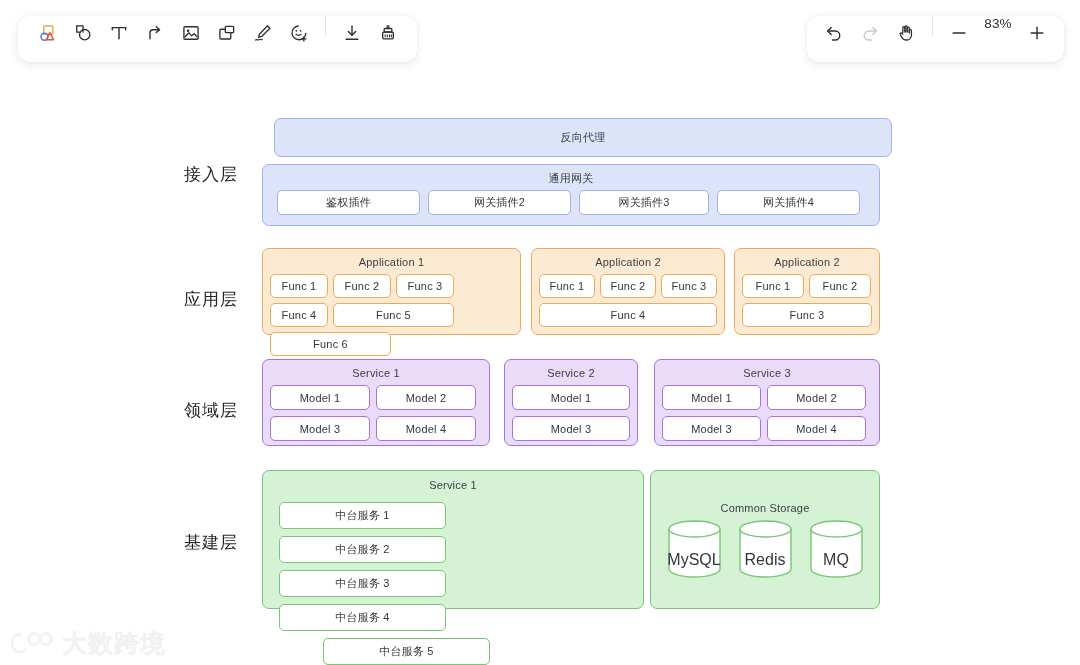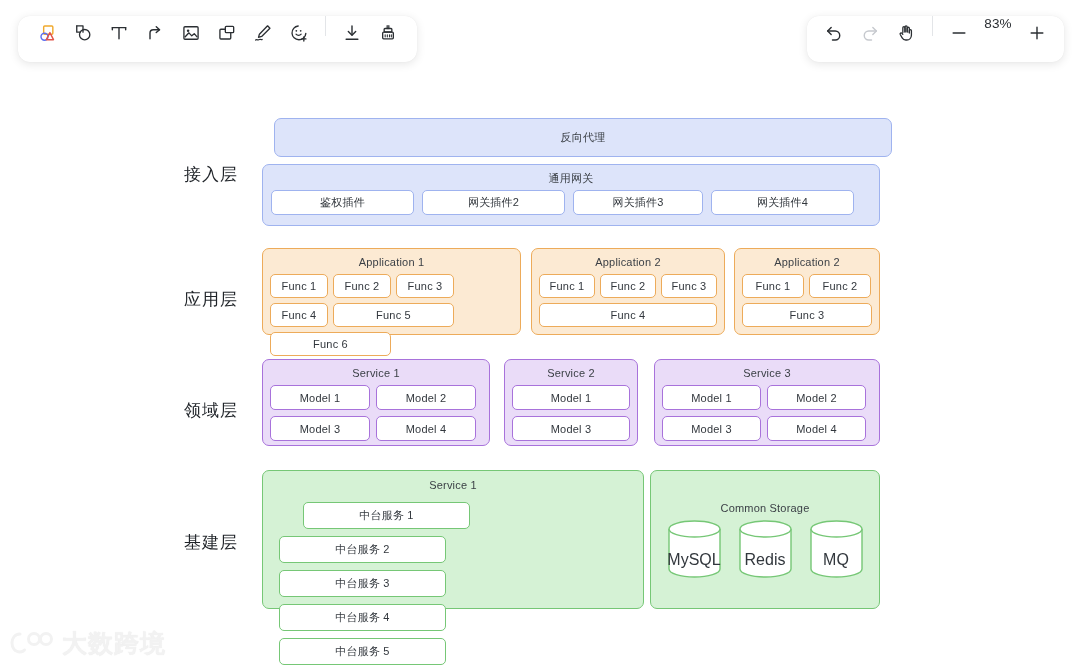--- a/index.html
+++ b/index.html
@@ -248,21 +248,21 @@
 <div id="canvas">
 
   <div class="layer-label" style="left:184px; top:163px;">接入层</div>
 
   <div class="group c-blue" style="left:274px; top:118px; width:618px; height:39px;">
     <div class="group-title" style="padding-top:12px;">反向代理</div>
   </div>
 
   <div class="group c-blue" style="left:262px; top:164px; width:618px; height:62px;">
     <div class="group-title">通用网关</div>
-    <div class="chip-area" style="padding:6px 8px; gap:8px;">
+    <div class="chip-area" style="padding:6px 14px; gap:8px;">
       <div class="chip" style="width:143px; height:25px;">鉴权插件</div>
       <div class="chip" style="width:143px; height:25px;">网关插件2</div>
       <div class="chip" style="width:130px; height:25px;">网关插件3</div>
       <div class="chip" style="width:143px; height:25px;">网关插件4</div>
     </div>
   </div>
 
   <div class="layer-label" style="left:184px; top:288px;">应用层</div>
 
   <div class="group c-orange" style="left:262px; top:248px; width:259px; height:87px;">
@@ -324,25 +324,25 @@
       <div class="chip" style="width:99px; height:25px;">Model 3</div>
       <div class="chip" style="width:99px; height:25px;">Model 4</div>
     </div>
   </div>
 
   <div class="layer-label" style="left:184px; top:531px;">基建层</div>
 
   <div class="group c-green" style="left:262px; top:470px; width:382px; height:139px;">
     <div class="group-title" style="padding-top:8px;">Service 1</div>
     <div class="chip-area" style="padding:11px 16px; gap:7px 18px;">
-      <div class="chip" style="width:167px; height:27px;margin-left:24px;">中台服务 1</div>
+      <div class="chip" style="width:167px; height:27px;">中台服务 1</div>
       <div class="chip" style="width:167px; height:27px;">中台服务 2</div>
       <div class="chip" style="width:167px; height:27px;">中台服务 3</div>
       <div class="chip" style="width:167px; height:27px;">中台服务 4</div>
-      <div class="chip" style="width:167px; height:27px;">中台服务 5</div>
+      <div class="chip" style="width:167px; height:27px;margin-left:44px;">中台服务 5</div>
 
     </div>
   </div>
 
   <div class="group c-green" style="left:650px; top:470px; width:230px; height:139px;">
     <div class="group-title" style="padding-top:31px;">Common Storage</div>
     <div class="cyl-row">
 
       <div class="cyl">
         <svg width="57" height="62" viewBox="0 0 57 62" fill="none">

